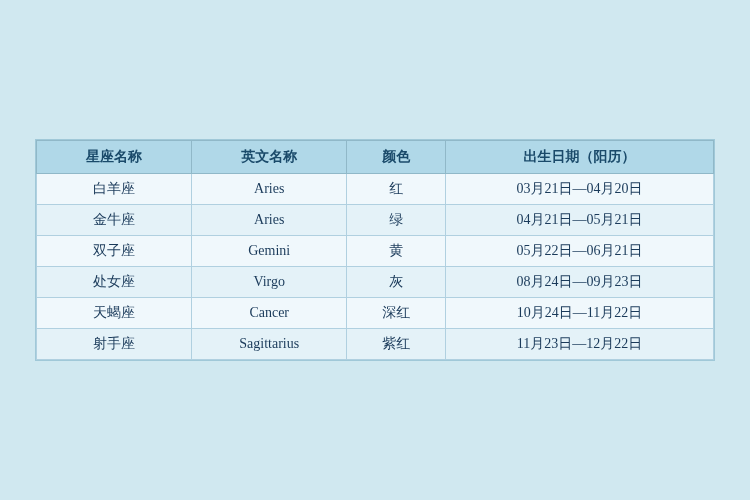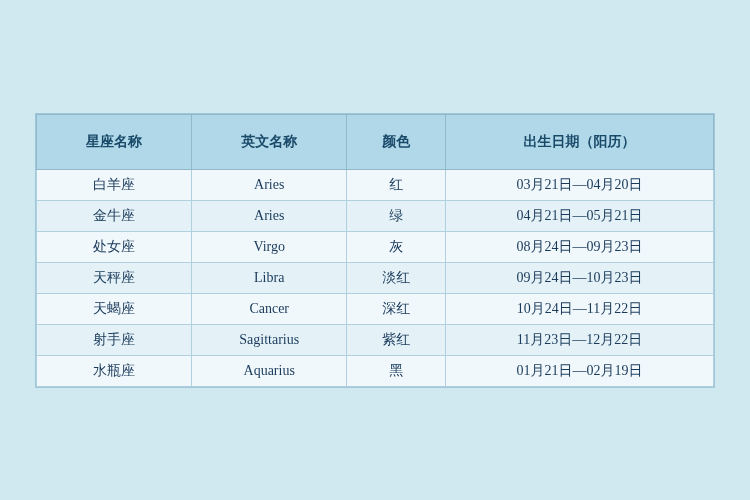--- a/index.html
+++ b/index.html
@@ -20,21 +20,21 @@
     }
     table {
       width: 100%;
       border-collapse: collapse;
     }
     thead tr {
       background-color: #b0d8e8;
     }
     thead th {
       border: 1px solid #90b8c8;
-      padding: 18px 10px;
+      padding: 7px 10px;
       text-align: center;
       color: #1a4a6a;
       font-weight: bold;
       font-size: 14px;
     }
     tbody tr {
       background-color: #f0f8fc;
     }
     tbody tr:nth-child(even) {
       background-color: #e4f2f8;
@@ -73,44 +73,38 @@
           <td>红</td>
           <td>03月21日—04月20日</td>
         </tr>
         <tr>
           <td>金牛座</td>
           <td>Aries</td>
           <td>绿</td>
           <td>04月21日—05月21日</td>
         </tr>
         <tr>
+          <td>双子座</td>
+          <td>Gemini</td>
+          <td>黄</td>
+          <td>05月22日—06月21日</td>
+        </tr>
+        <tr>
           <td>处女座</td>
           <td>Virgo</td>
           <td>灰</td>
           <td>08月24日—09月23日</td>
-        </tr>
-        <tr>
-          <td>天秤座</td>
-          <td>Libra</td>
-          <td>淡红</td>
-          <td>09月24日—10月23日</td>
         </tr>
         <tr>
           <td>天蝎座</td>
           <td>Cancer</td>
           <td>深红</td>
           <td>10月24日—11月22日</td>
         </tr>
         <tr>
           <td>射手座</td>
           <td>Sagittarius</td>
           <td>紫红</td>
           <td>11月23日—12月22日</td>
         </tr>
-        <tr>
-          <td>水瓶座</td>
-          <td>Aquarius</td>
-          <td>黑</td>
-          <td>01月21日—02月19日</td>
-        </tr>
       </tbody>
   </table>
 </div>
 
 </body></html>

